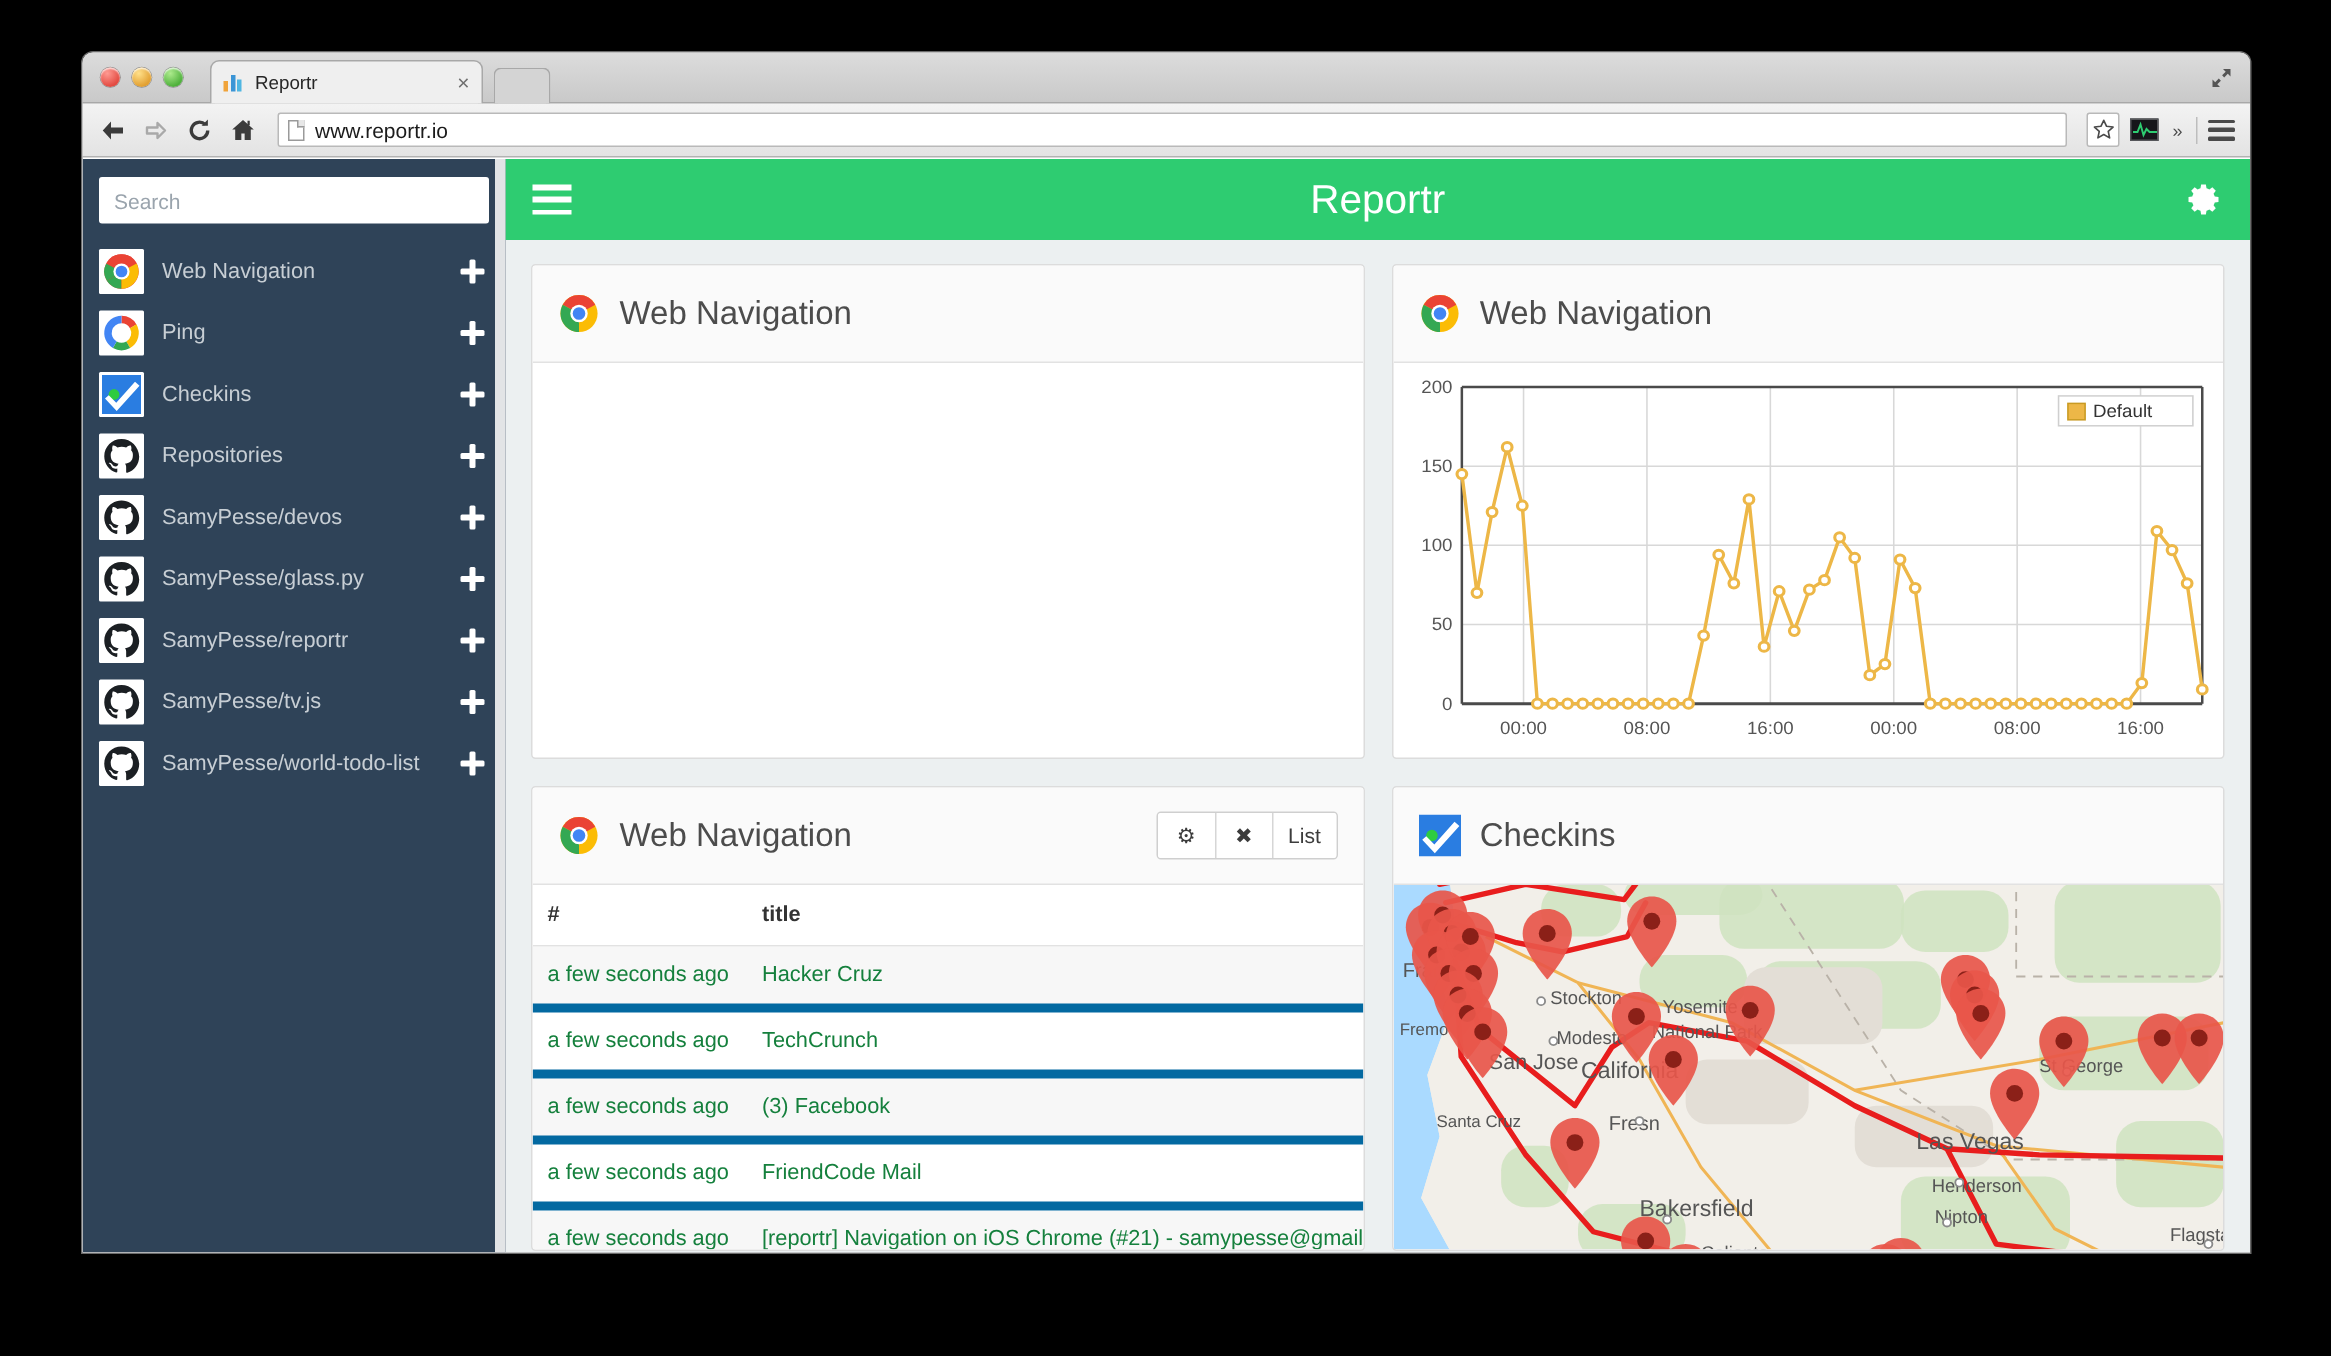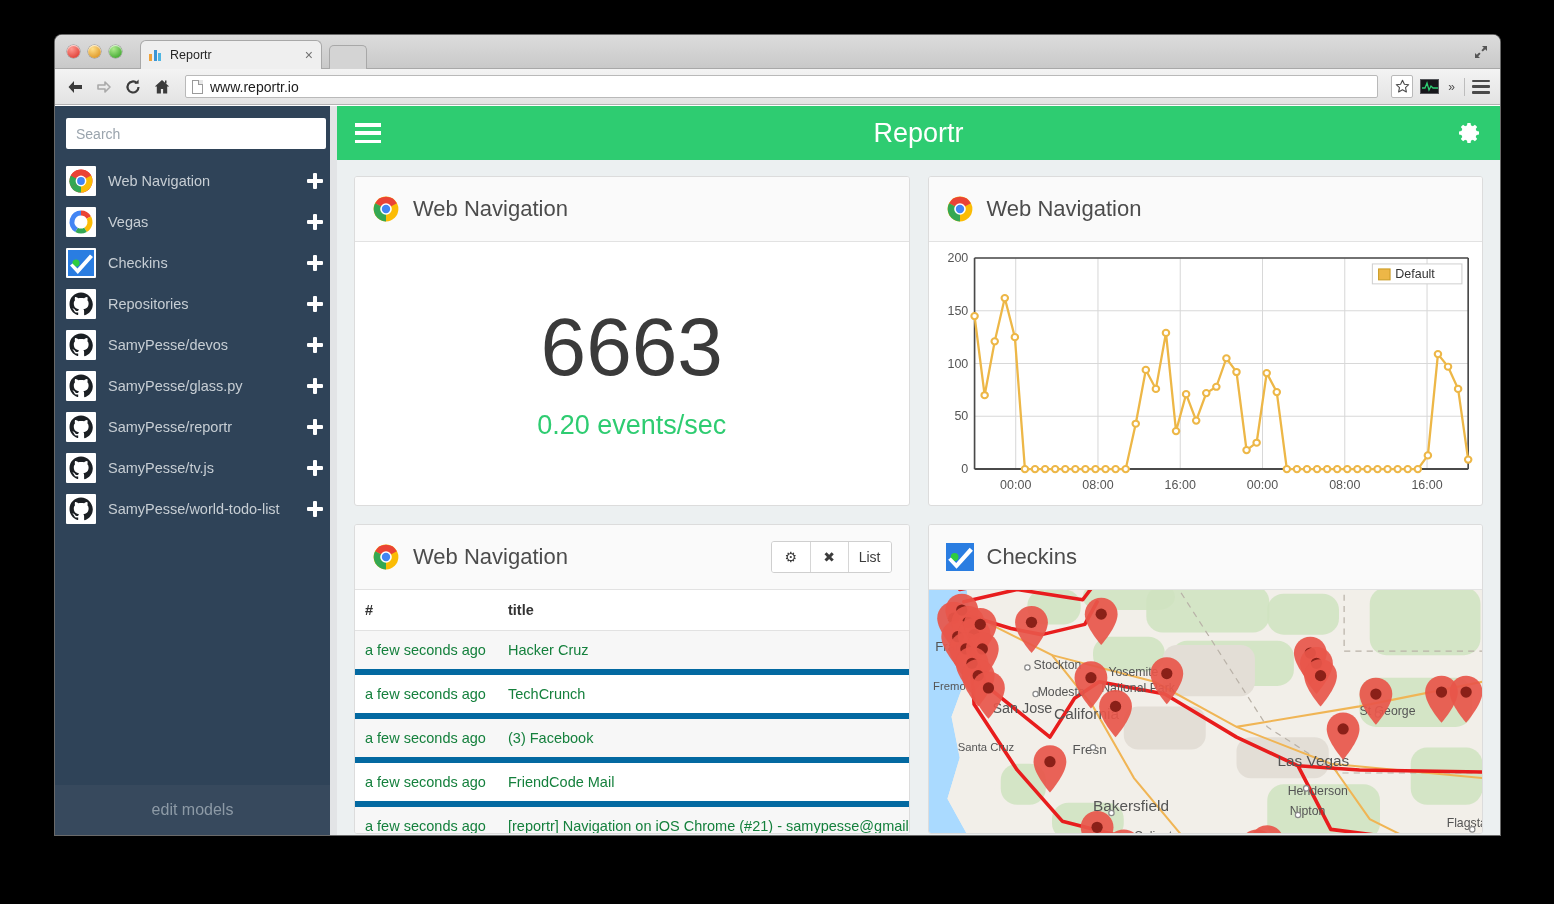--- a/index.html
+++ b/index.html
@@ -304,21 +304,21 @@
           <span class="model-icon">
             <svg width="26" height="26" viewBox="0 0 26 26">
               <g fill="none" stroke-width="5">
                 <path d="M13 4a9 9 0 0 1 7.8 4.5" stroke="#ea4335"></path>
                 <path d="M20.8 8.5a9 9 0 0 1-3.3 12.3" stroke="#fbbc05"></path>
                 <path d="M17.5 20.8a9 9 0 0 1-9 0" stroke="#34a853"></path>
                 <path d="M8.5 20.8A9 9 0 0 1 13 4" stroke="#4285f4"></path>
               </g>
             </svg>
           </span>
-          <span class="model-label">Vegas</span>
+          <span class="model-label">Ping</span>
           <span class="model-add"></span>
         </div>
 
         <div class="model-item">
           <span class="model-icon">
             <svg width="26" height="26" viewBox="0 0 26 26">
               <rect width="26" height="26" fill="#2a7de1"></rect>
               <circle cx="8" cy="13" r="3.6" fill="#2ecc40"></circle>
               <path d="M4.5 13.5l5 5L22 4.5l3 2.6L9.8 24 2 15.6z" fill="#fff"></path>
             </svg>
@@ -381,21 +381,20 @@
           <span class="model-icon">
             <svg width="26" height="26" viewBox="0 0 26 26">
                 <path d="M13 1.6C6.6 1.6 1.5 6.8 1.5 13.1c0 5.1 3.3 9.4 7.9 10.9.6.1.8-.2.8-.6v-2c-3.2.7-3.9-1.5-3.9-1.5-.5-1.3-1.3-1.7-1.3-1.7-1.1-.7.1-.7.1-.7 1.2.1 1.8 1.2 1.8 1.2 1 1.8 2.7 1.3 3.4 1 .1-.8.4-1.3.8-1.6-2.6-.3-5.3-1.3-5.3-5.8 0-1.3.5-2.3 1.2-3.1-.1-.3-.5-1.5.1-3.1 0 0 1-.3 3.2 1.2.9-.3 1.9-.4 2.9-.4s2 .1 2.9.4c2.2-1.5 3.2-1.2 3.2-1.2.6 1.6.2 2.8.1 3.1.8.8 1.2 1.8 1.2 3.1 0 4.5-2.7 5.5-5.3 5.8.4.4.8 1.1.8 2.2v3.3c0 .3.2.7.8.6 4.6-1.5 7.9-5.8 7.9-10.9C24.5 6.8 19.4 1.6 13 1.6z" fill="#1b1f23"></path>
               </svg>
           </span>
           <span class="model-label">SamyPesse/world-todo-list</span>
           <span class="model-add"></span>
         </div>
 
       </div>
-      <div id="edit-models">edit models</div>
       <div id="sidebar-scrollbar"></div>
     </div>
 
     <div id="dashboard">
 
       <div id="app-header">
         <div id="hamburger">
             <i></i>
             <i></i>
             <i></i>
@@ -416,24 +415,20 @@
             <span class="pico">
               <svg width="28" height="28" viewBox="0 0 26 26">
                 <circle cx="13" cy="13" r="11.5" fill="#fbbc05"></circle>
                 <path d="M2.9 7.6A11.5 11.5 0 0 1 23.1 7.6L13 13z" fill="#ea4335"></path>
                 <path d="M2.9 7.6A11.5 11.5 0 0 0 13 24.5L13 13z" fill="#34a853"></path>
                 <circle cx="13" cy="13" r="5.4" fill="#fff"></circle>
                 <circle cx="13" cy="13" r="3.9" fill="#4285f4"></circle>
               </svg>
             </span>
             <span class="ptitle">Web Navigation</span>
-          </div>
-          <div class="panel-body" id="counter-body">
-            <div id="counter-value">6663</div>
-            <div id="counter-rate">0.20 events/sec</div>
           </div>
         </div>
 
         <div class="panel" id="panel-chart">
           <div class="panel-head">
             <span class="pico">
               <svg width="28" height="28" viewBox="0 0 26 26">
                 <circle cx="13" cy="13" r="11.5" fill="#fbbc05"></circle>
                 <path d="M2.9 7.6A11.5 11.5 0 0 1 23.1 7.6L13 13z" fill="#ea4335"></path>
                 <path d="M2.9 7.6A11.5 11.5 0 0 0 13 24.5L13 13z" fill="#34a853"></path>

